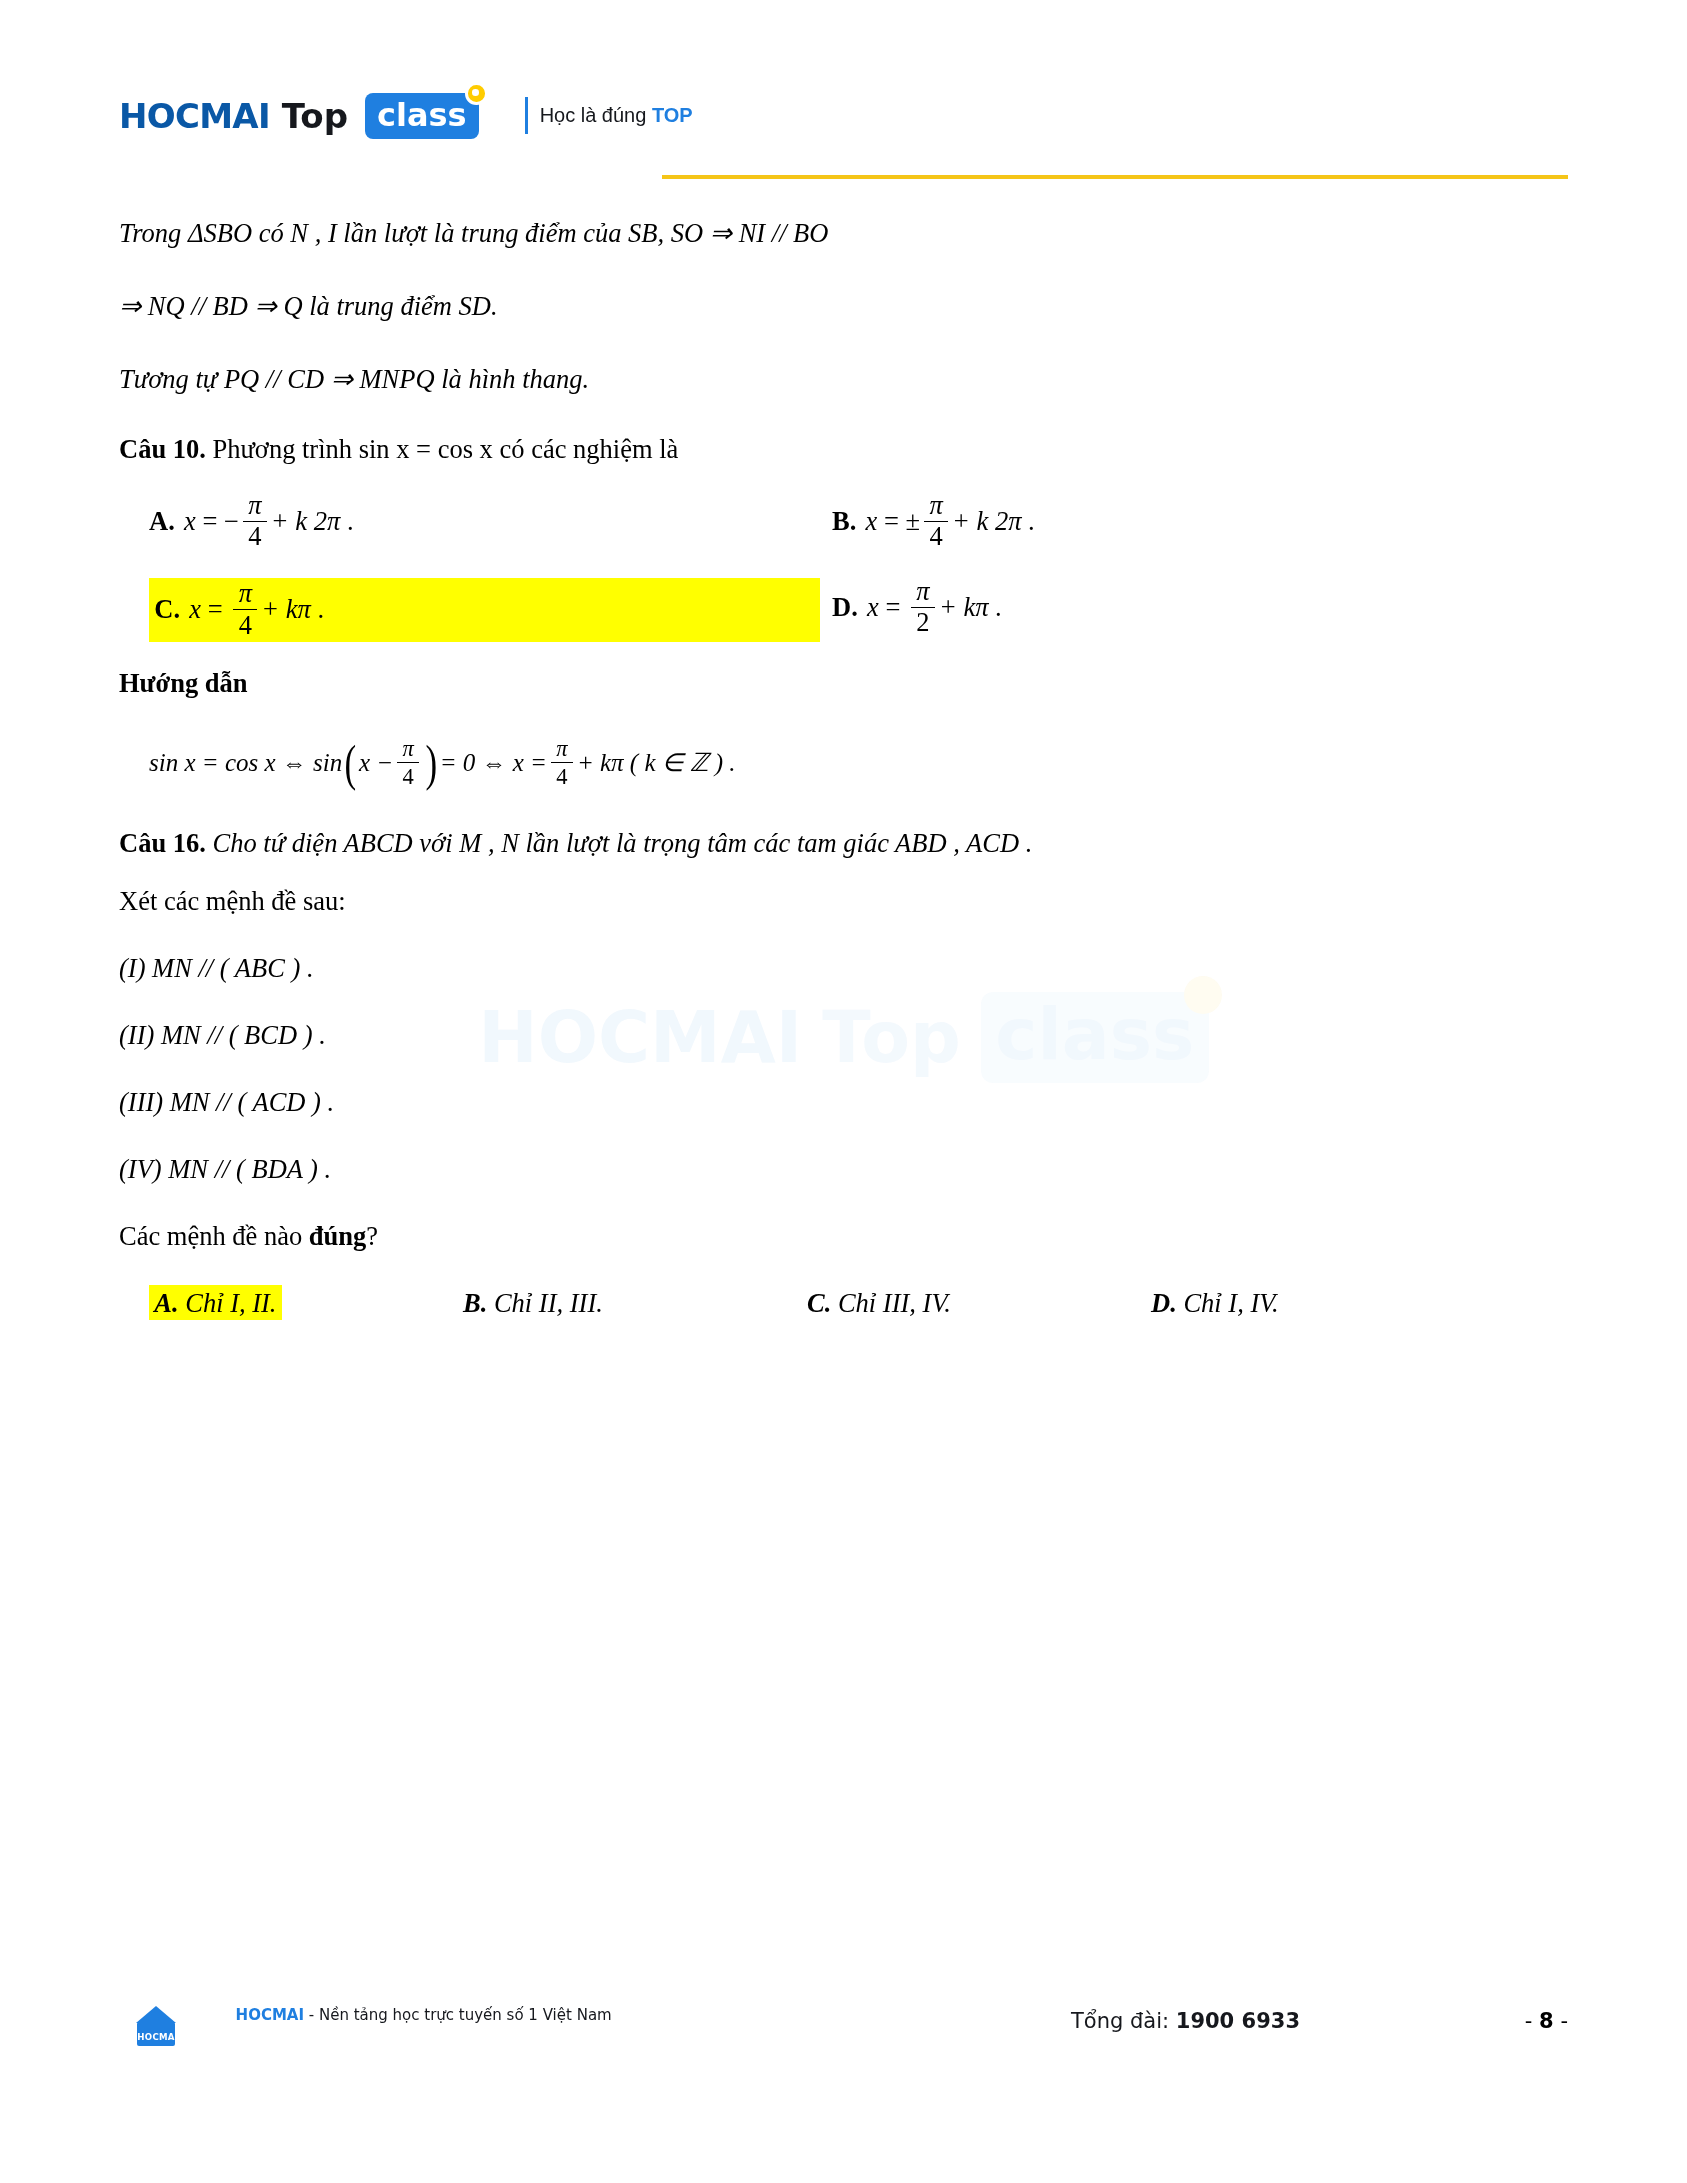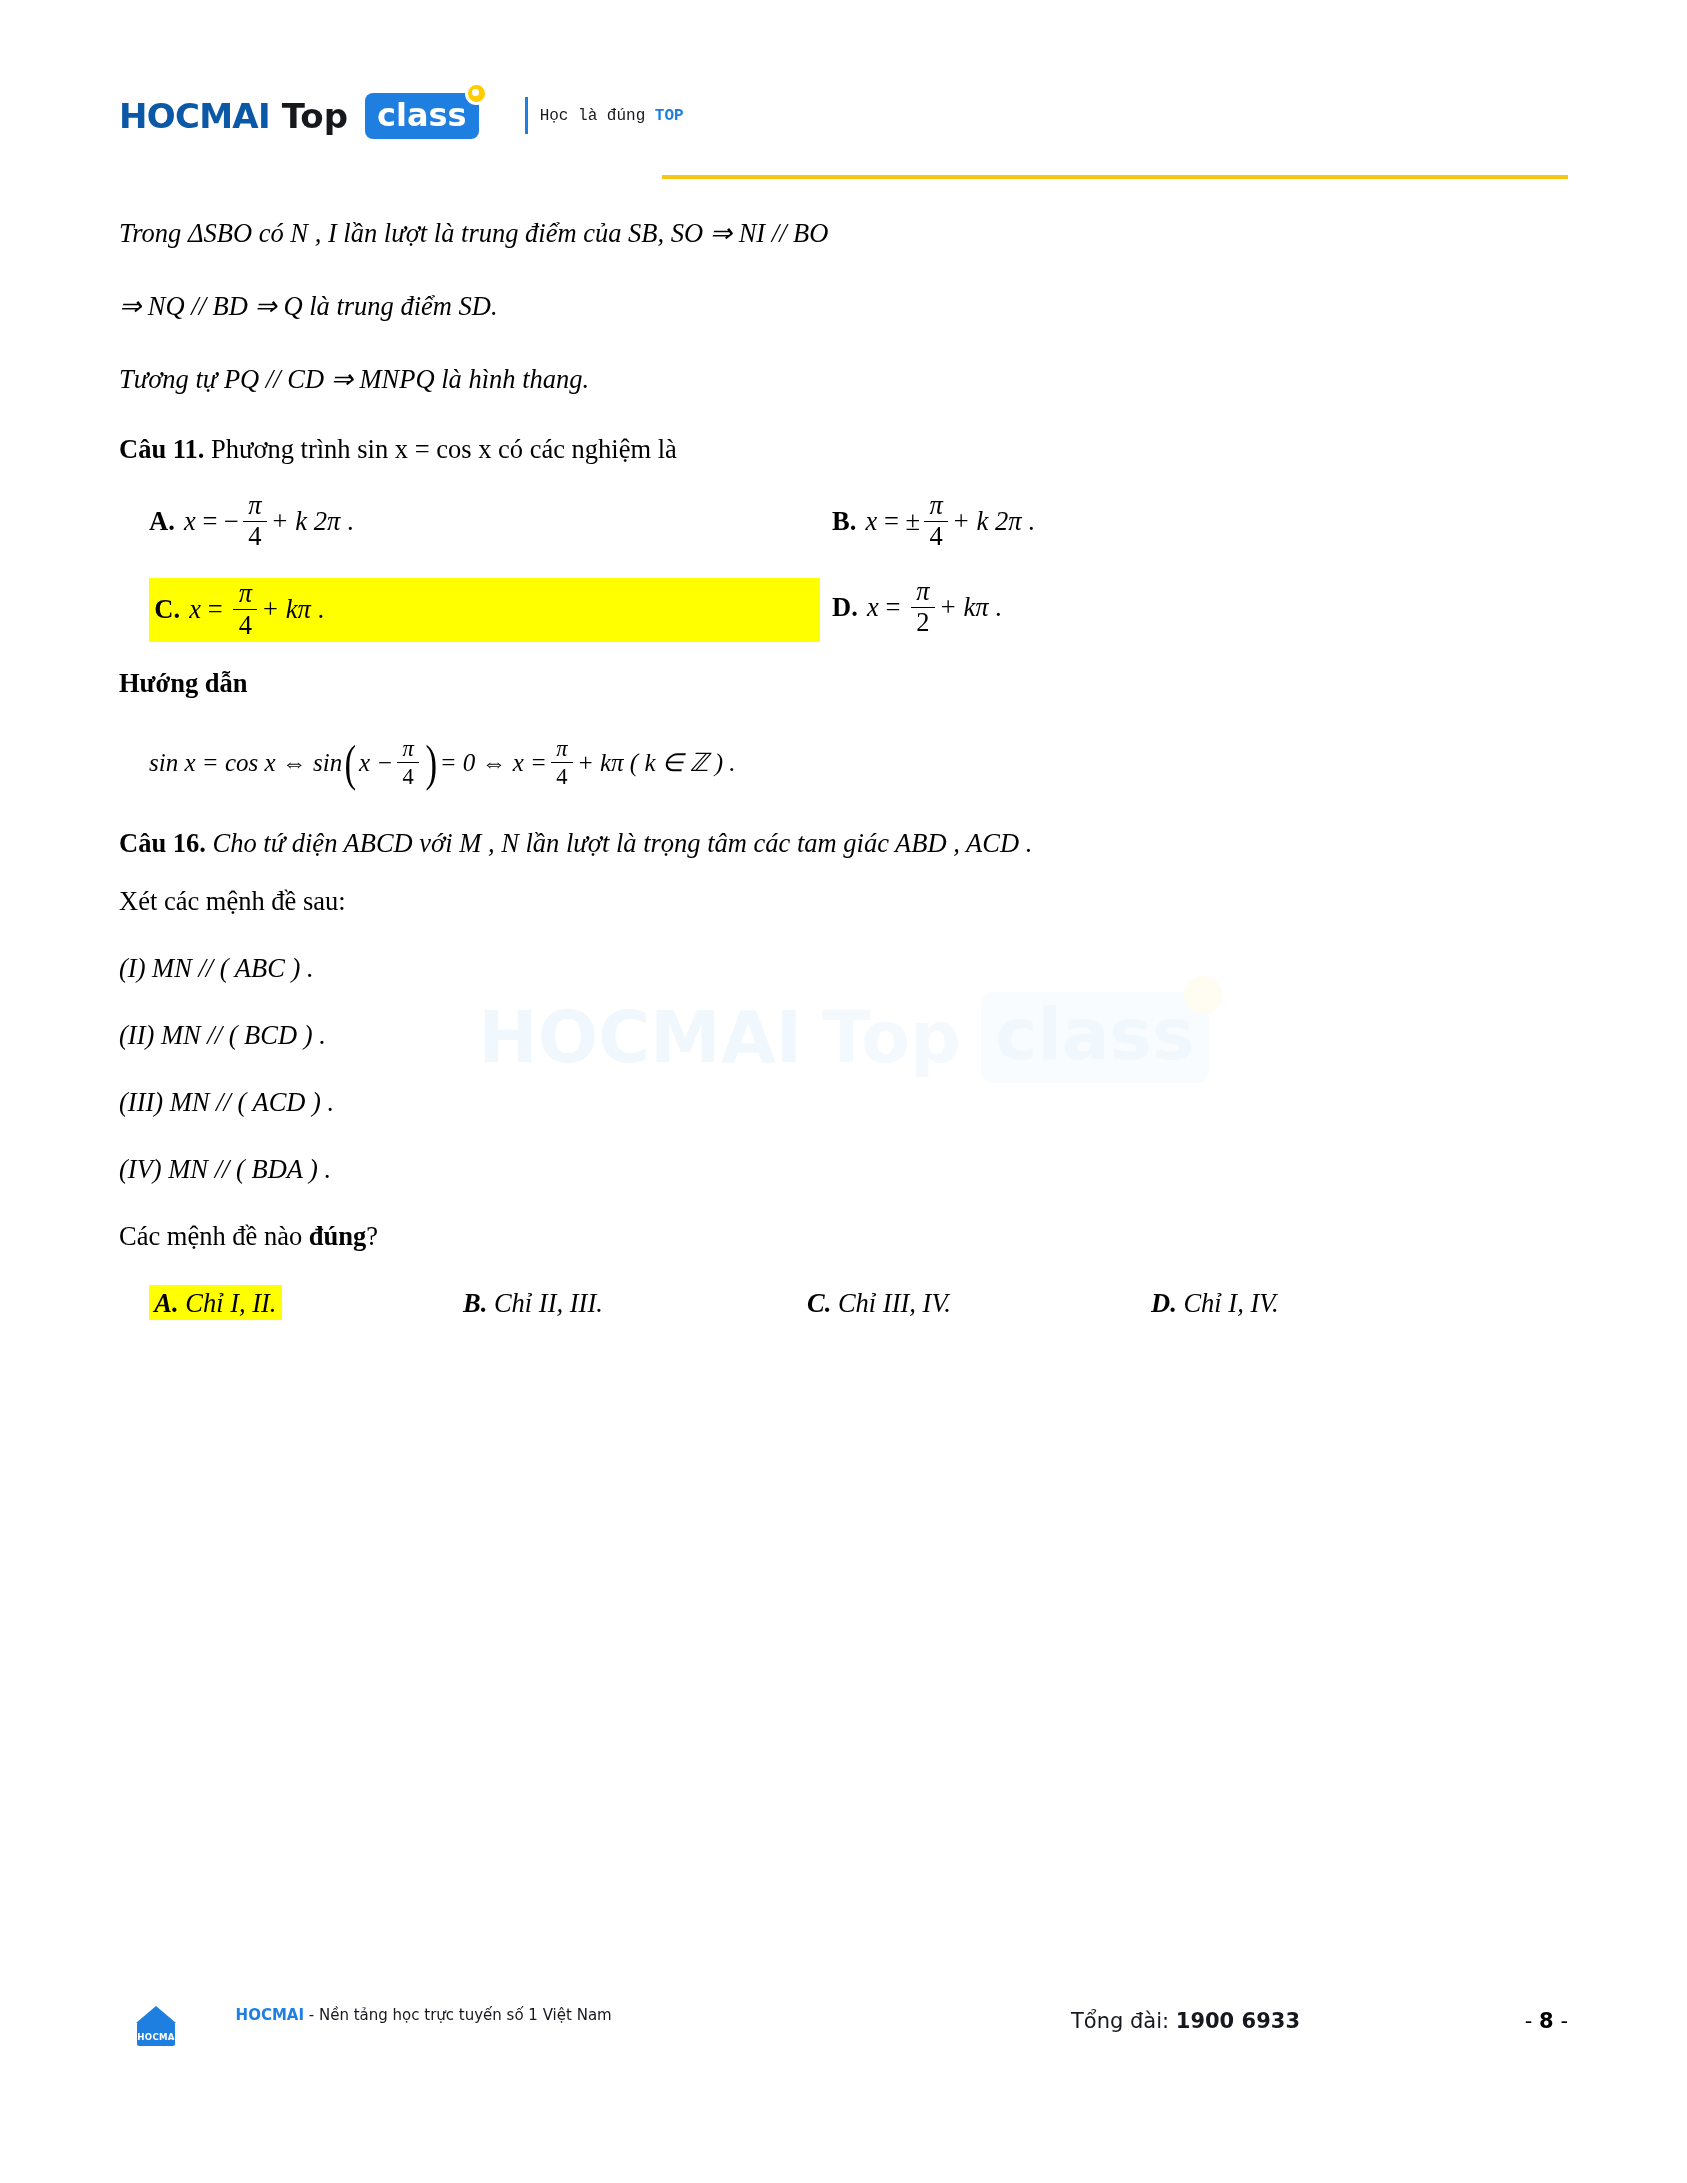--- a/index.html
+++ b/index.html
@@ -87,22 +87,22 @@
   }
   .tagline-block {
     display: flex;
     align-items: center;
     margin-left: 29px;
     border-left: 3.3px solid #1f7fe0;
     padding-left: 12px;
     height: 37px;
   }
   .tagline {
-    font-family: Liberation Mono, monospace;
-    font-size: 16px;
+    font-family: Liberation Sans, sans-serif;
+    font-size: 20px;
     color: #16181d;
   }
   .tagline b {
     color: #1f7fe0;
     font-weight: bold;
   }
   .header-rule {
     position: absolute;
     left: 543px;
     right: 0;
@@ -369,21 +369,21 @@
     </span>
   </div>
 
   <div class="content">
 
     <p class="para it">Trong ΔSBO có N , I lần lượt là trung điểm của SB, SO ⇒ NI // BO</p>
     <p class="para it">⇒ NQ // BD ⇒ Q là trung điểm SD.</p>
     <p class="para it">Tương tự PQ // CD ⇒ MNPQ là hình thang.</p>
 
     <p class="question">
-      <span class="lbl">Câu 11.</span>
+      <span class="lbl">Câu 10.</span>
       <span>Phương trình sin x = cos x có các nghiệm là</span>
     </p>
 
     <div class="answers">
       <div class="ans-row">
         <div class="col-a">
           <span class="ans">
             <span class="opt">A.</span>
             <span class="it">x</span>&nbsp;
             <span>=</span>&nbsp;

